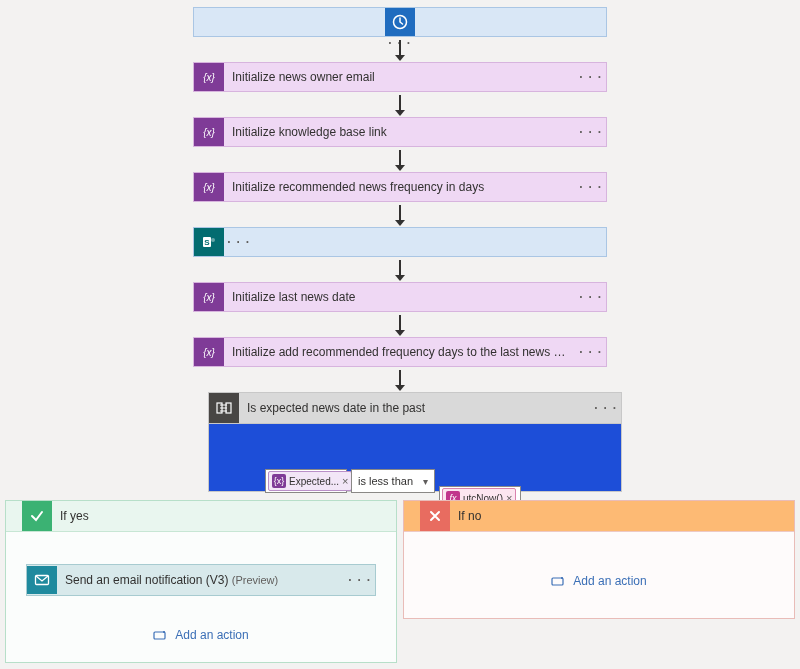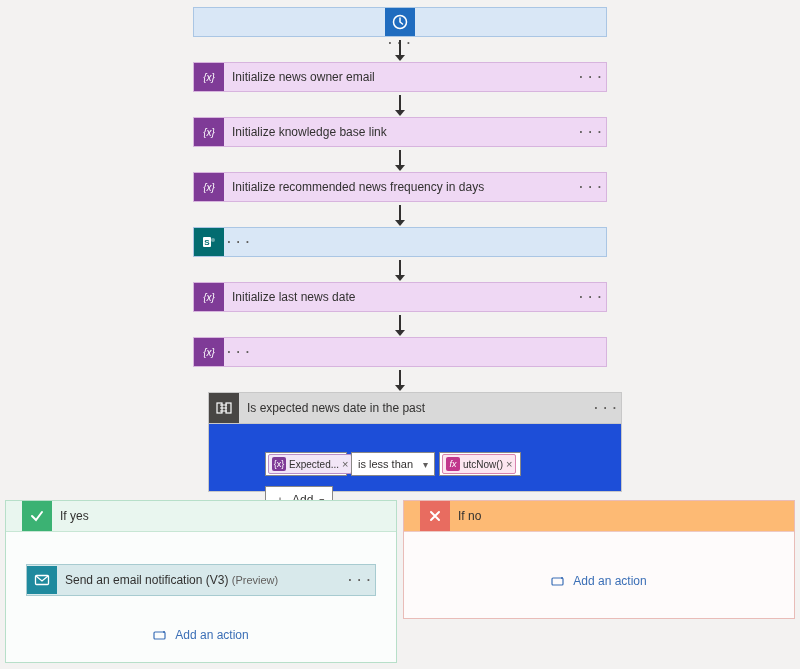--- a/index.html
+++ b/index.html
@@ -124,20 +124,21 @@
     <span class="more">· · ·</span>
   </div>
   <div class="arrow" style="top:315px; height:16px;"></div>
 
   <div class="node var" style="top:337px;">
     <span class="iconbox">
       <svg width="16" height="16" viewBox="0 0 16 16">
           <text x="8" y="12" font-size="10" text-anchor="middle" fill="#fff" font-style="italic">{x}</text>
         </svg>
     </span>
+    <span class="title">Initialize add recommended frequency days to the last news date</span>
     <span class="more">· · ·</span>
   </div>
   <div class="arrow" style="top:370px; height:16px;"></div>
 
   <div class="condition-card" style="top:392px; height:100px;">
     <div class="condition-header">
       <span class="iconbox">
         <svg width="16" height="16" viewBox="0 0 16 16">
             <rect x="1" y="3" width="5" height="10" fill="none" stroke="#fff" stroke-width="1.2"></rect>
             <rect x="10" y="3" width="5" height="10" fill="none" stroke="#fff" stroke-width="1.2"></rect>
@@ -153,21 +154,21 @@
           <span class="chip var">
             <span class="fx">{x}</span>
             <span>Expected...</span>
             <span class="x">×</span>
           </span>
         </div>
         <div class="select-op">
           <span>is less than</span>
           <span class="chev">▾</span>
         </div>
-        <div class="operand" style="width:82px;">
+        <div class="operand" style="width:82px;margin-top:34px;">
           <span class="chip exp">
             <span class="fx">
                 <i>fx</i>
               </span>
             <span>utcNow()</span>
             <span class="x">×</span>
           </span>
         </div>
       </div>
       <div class="add-btn">

